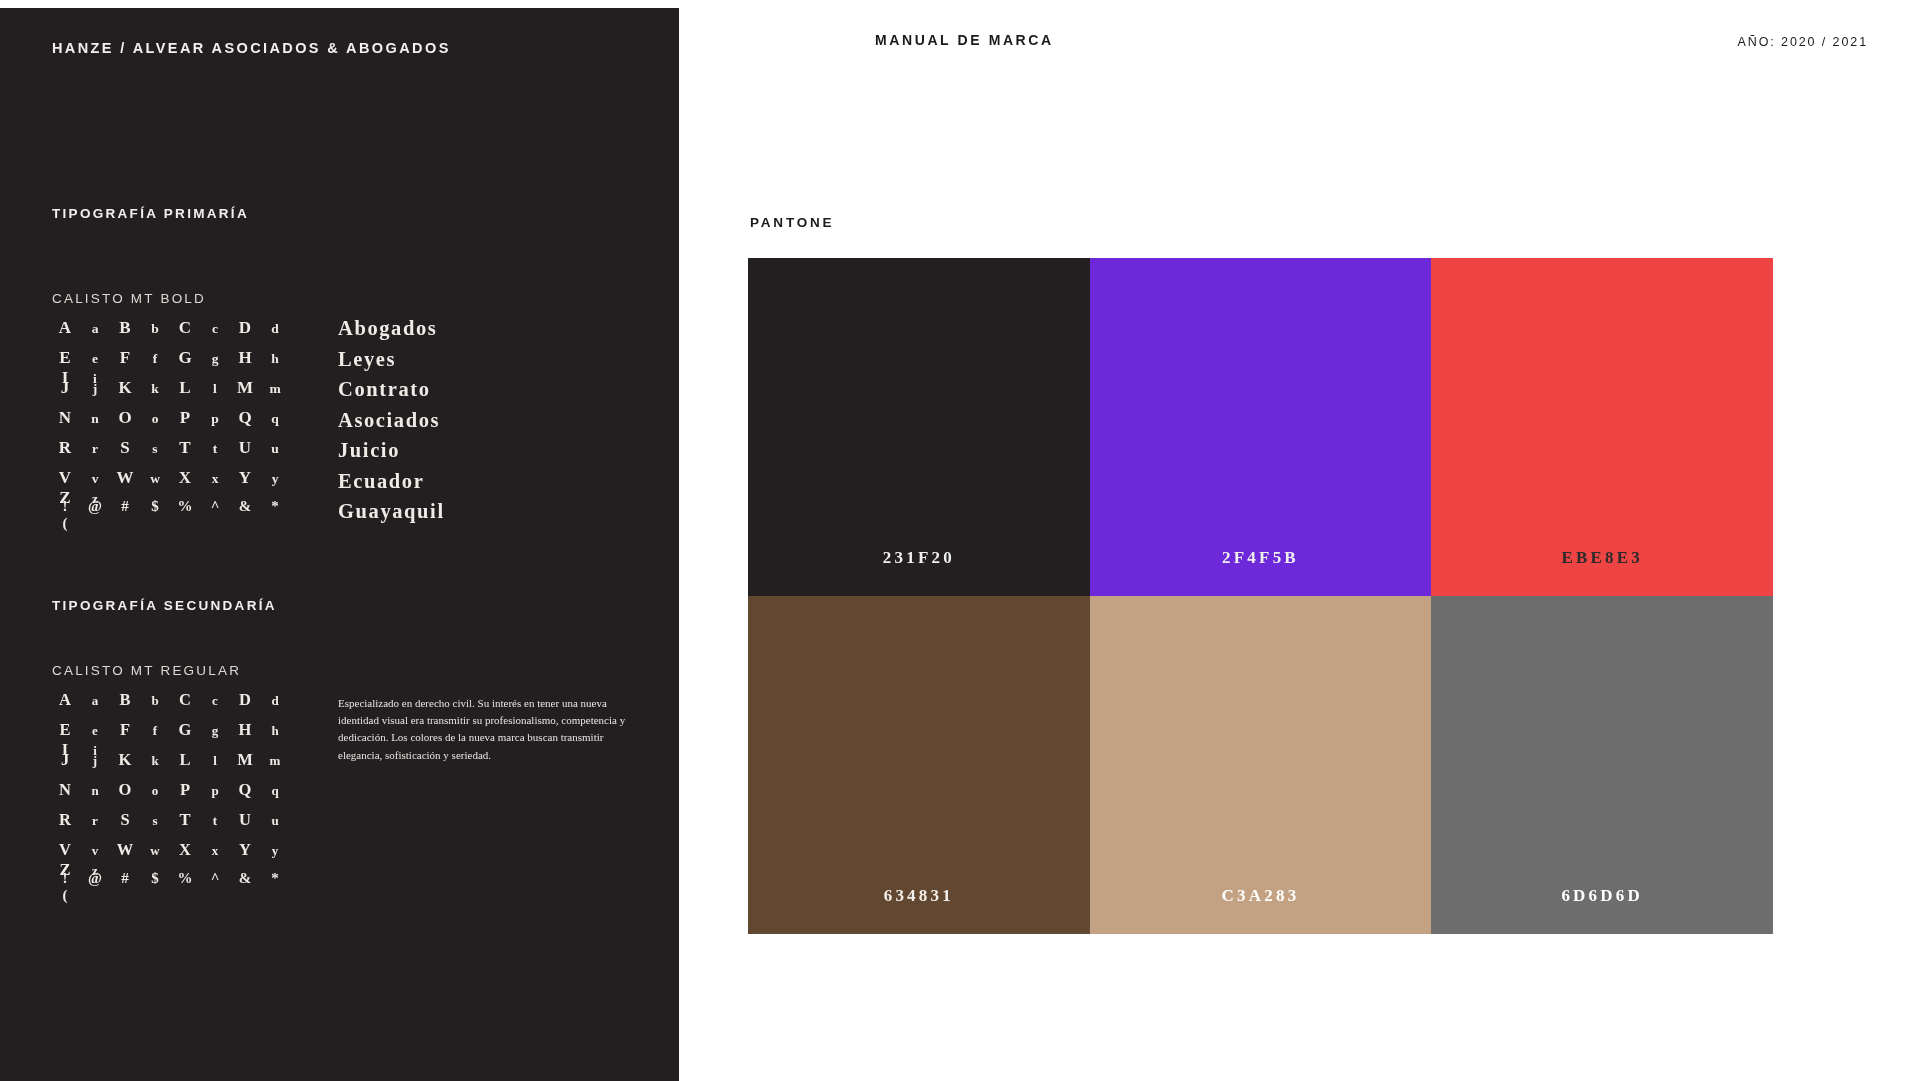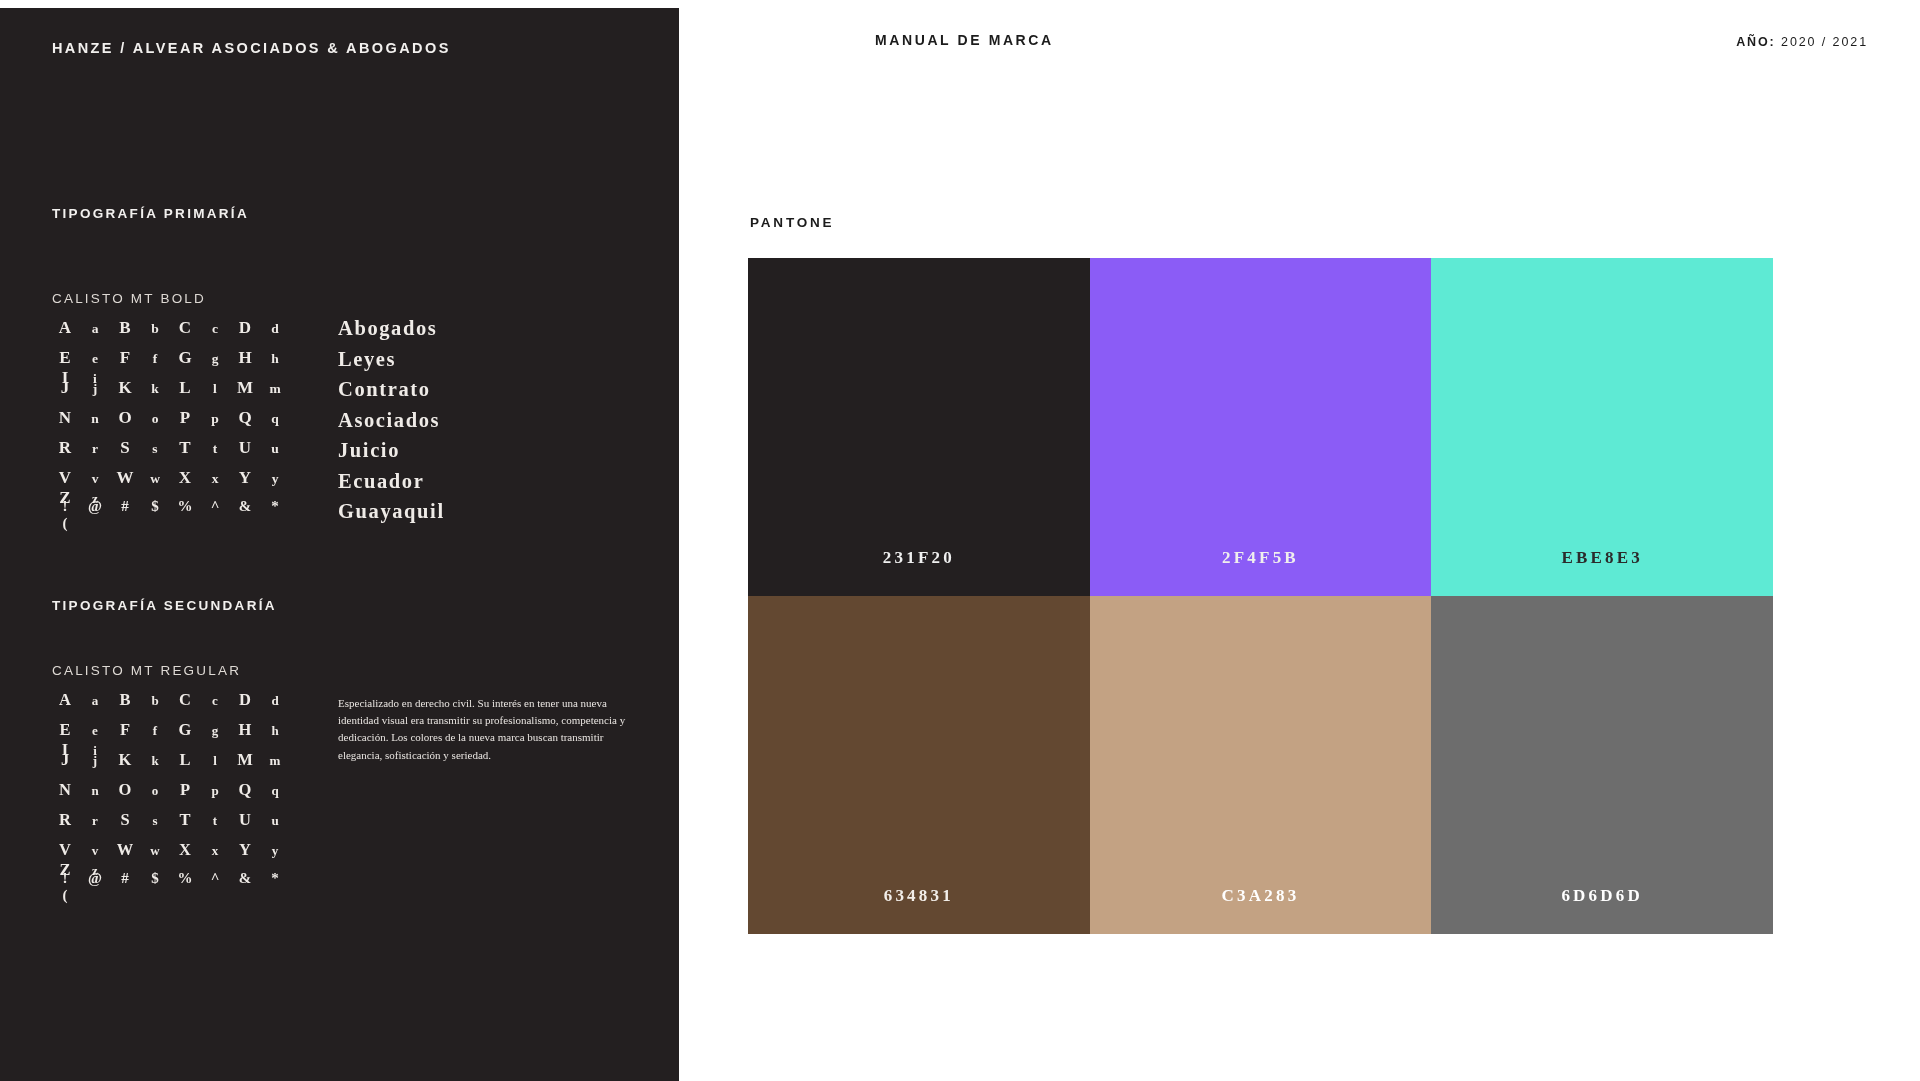--- a/index.html
+++ b/index.html
@@ -99,21 +99,21 @@
     letter-spacing:2.6px;
     white-space:nowrap;
   }
   .year-block {
     position:absolute; right:52px; top:35px;
     white-space:nowrap;
     color:#1c1c1c;
     font-size:12.5px;
     letter-spacing:1.9px;
   }
-  .year-block .y-label { font-weight:700; }
+  .year-block .y-label { font-weight:400; }
   .year-block .y-value { font-weight:400; }
 
   .pantone-head {
     position:absolute; left:750px; top:215px;
     color:#1c1c1c;
     font-size:13.5px;
     font-weight:700;
     letter-spacing:2.8px;
   }
 
@@ -328,24 +328,24 @@
     <span class="y-label">AÑO:</span>
     <span class="y-value">2020 / 2021</span>
   </div>
 
   <div class="pantone-head">PANTONE</div>
 
   <div class="swatch-grid" id="swatch-grid">
       <div class="swatch" style="background: rgb(35, 31, 32);">
         <div class="hex" style="color: rgb(239, 239, 239);">231F20</div>
       </div>
-      <div class="swatch" style="background: #8b5cf6;">
+      <div class="swatch" style="background: #6d28d9;">
         <div class="hex" style="color: rgb(240, 239, 237);">2F4F5B</div>
       </div>
-      <div class="swatch" style="background: #5eead4;">
+      <div class="swatch" style="background: #ef4444;">
         <div class="hex" style="color: rgb(43, 43, 43);">EBE8E3</div>
       </div>
       <div class="swatch" style="background: rgb(99, 72, 49); padding-left: 17px;">
         <div class="hex" style="color: rgb(242, 238, 233);">634831</div>
       </div>
       <div class="swatch" style="background: rgb(195, 162, 131);">
         <div class="hex" style="color: rgb(255, 255, 255);">C3A283</div>
       </div>
       <div class="swatch" style="background: rgb(109, 109, 109);">
         <div class="hex" style="color: rgb(255, 255, 255);">6D6D6D</div>

